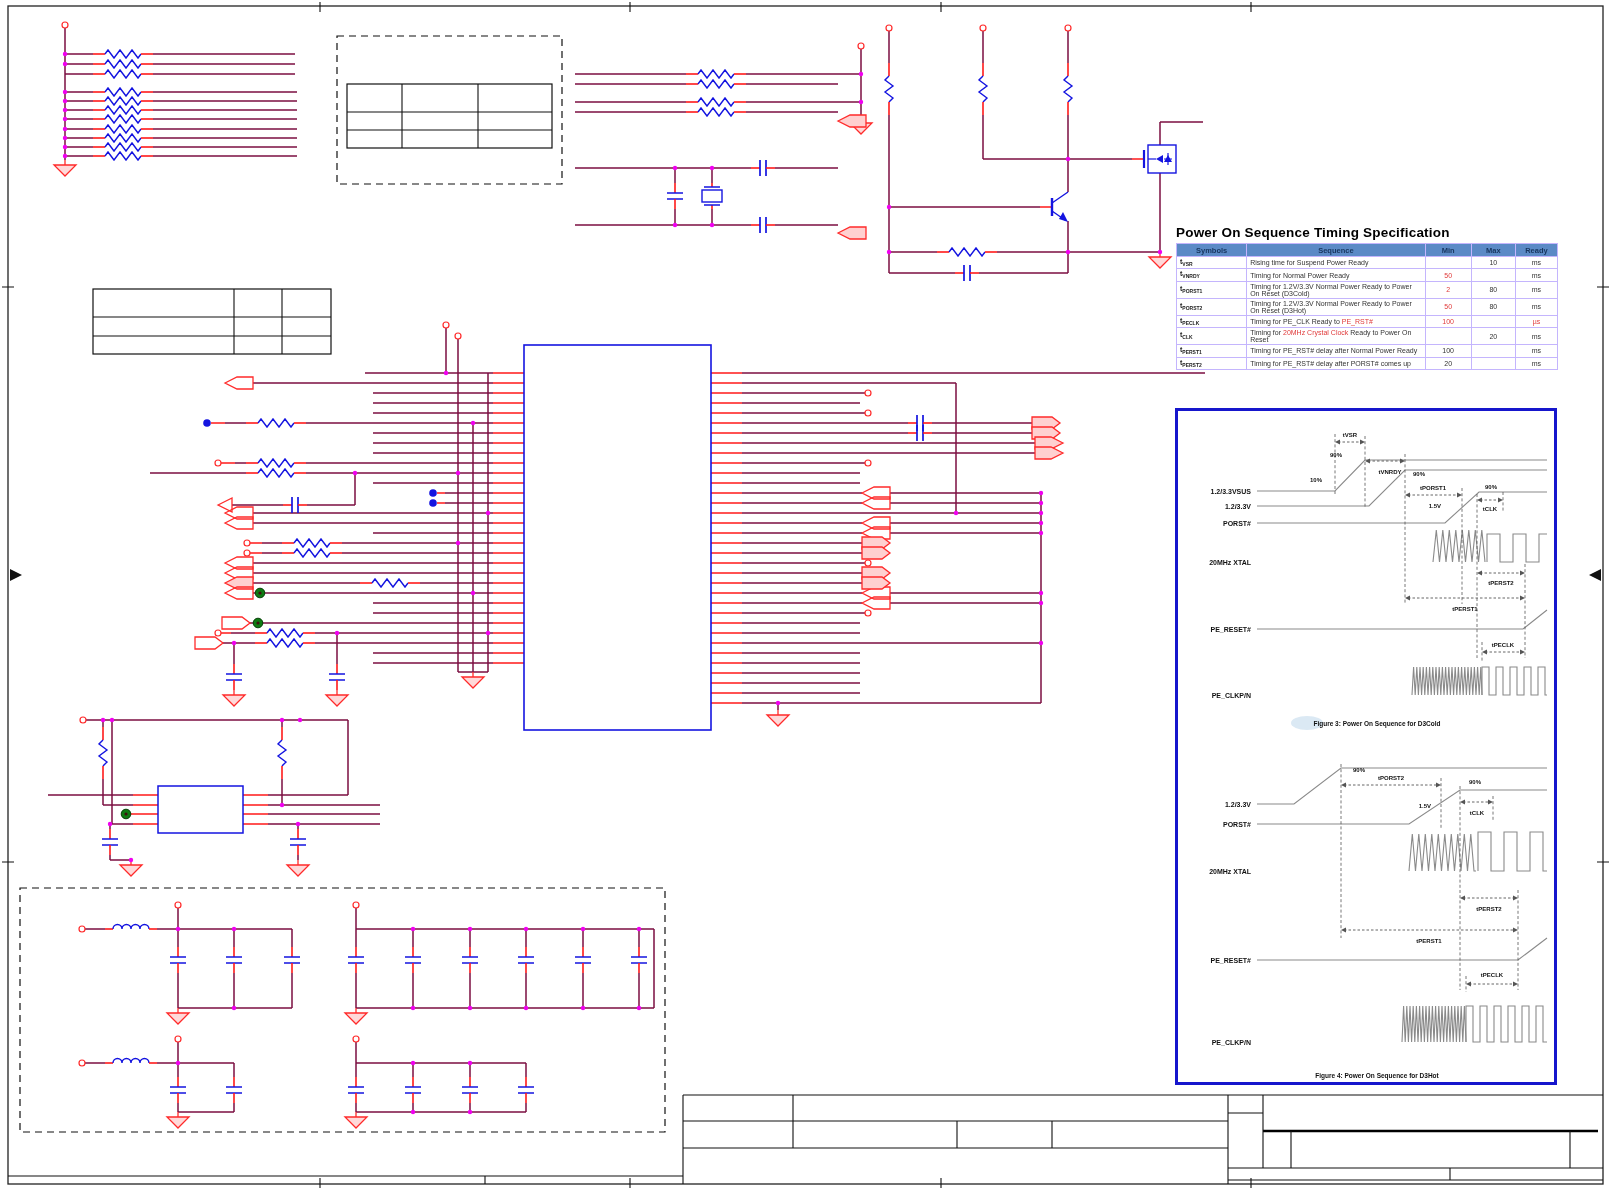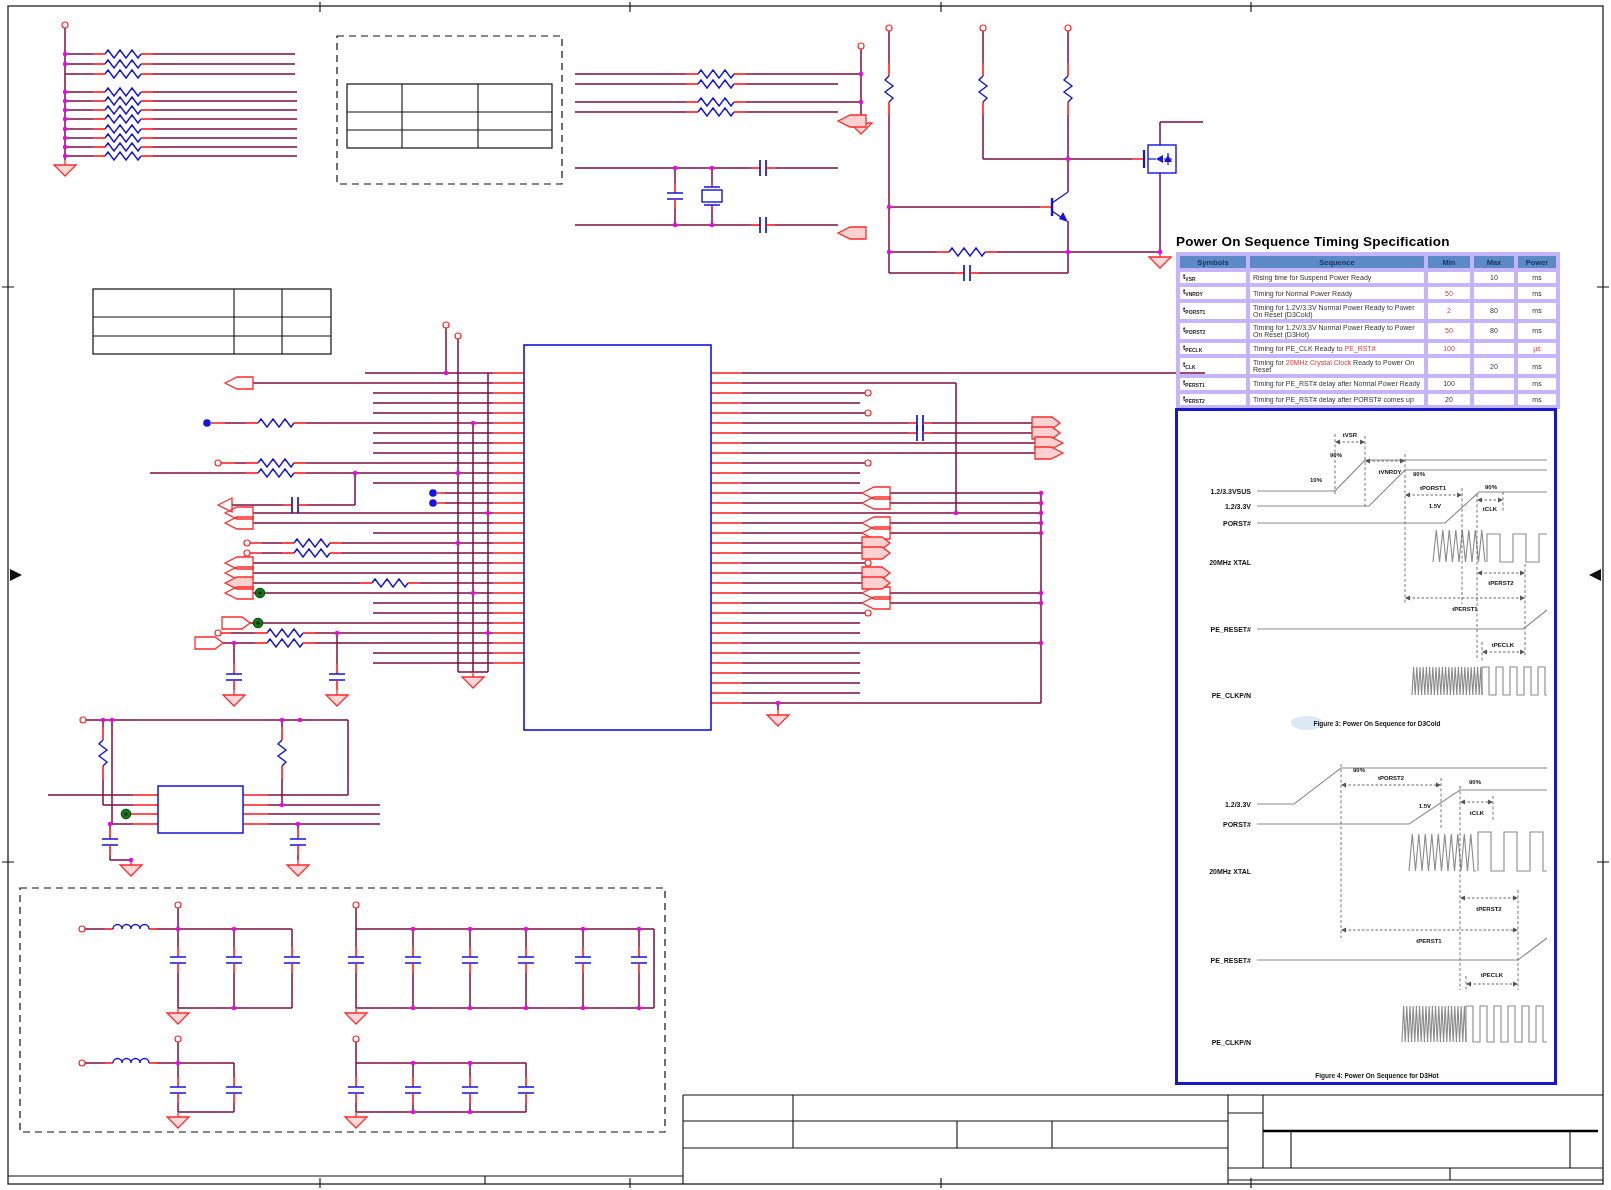--- a/index.html
+++ b/index.html
@@ -7,24 +7,24 @@
        font-family:"Liberation Sans",sans-serif;overflow:hidden}
   #schematic{position:absolute;left:0;top:0}
   
   .pr{stroke:#ff1a1a;stroke-width:1.6;fill:none}
   .pb{stroke:#1414e0;stroke-width:1.4;fill:none}
   .pb2{stroke:#1414e0;stroke-width:1.7;fill:none}
   .pg{stroke:#ff2a2a;stroke-width:1.3;fill:none}
   .pc{fill:none;stroke:#ff2a2a;stroke-width:1.3}
   .pcf{fill:#ffd0d0;stroke:#ff2a2a;stroke-width:1.3}
   
-  .spec{position:absolute;left:1176px;top:234px;width:382px}
+  .spec{position:absolute;left:1176px;top:225px;width:382px}
   .spec-title{font-size:13.5px;font-weight:bold;color:#000;margin:0 0 3px 0;letter-spacing:.2px}
   table.spec-t{border-collapse:collapse;width:100%;font-size:7px;color:#333;table-layout:fixed}
-  table.spec-t th,table.spec-t td{border:4px solid #c4b5fd;padding:1px 3px;vertical-align:middle;overflow:hidden}
+  table.spec-t th,table.spec-t td{border:1px solid #c4b5fd;padding:1px 3px;vertical-align:middle;overflow:hidden}
   table.spec-t th{background:#5b8ac6;color:#17355e;font-size:7.5px;padding:1.5px 2px}
   td.c{text-align:center}
   td.sym{font-weight:bold;color:#222}
   .red{color:#e03a3a}
   sub{font-size:5px}
   
   .figbox{position:absolute;left:1175px;top:408px;width:382px;height:677px;
           border:3px solid #1616cc;box-sizing:border-box;background:#fff}
   .fig{position:absolute;left:1px}
   svg text{font-family:"Liberation Sans",sans-serif}
@@ -332,21 +332,21 @@
         <col style="width:46px">
         <col style="width:44px">
         <col style="width:42px">
       </colgroup>
     <thead>
       <tr>
         <th>Symbols</th>
         <th>Sequence</th>
         <th>Min</th>
         <th>Max</th>
-        <th>Power</th>
+        <th>Ready</th>
       </tr>
     </thead>
     <tbody>
       <tr>
           <td class="sym"><span>t</span><sub>VSR</sub></td>
           <td><span>Rising time for Suspend Power Ready</span><span class="red"></span><span></span></td>
           <td class="c"></td>
           <td class="c">10</td>
           <td class="c">ms</td>
         </tr>

